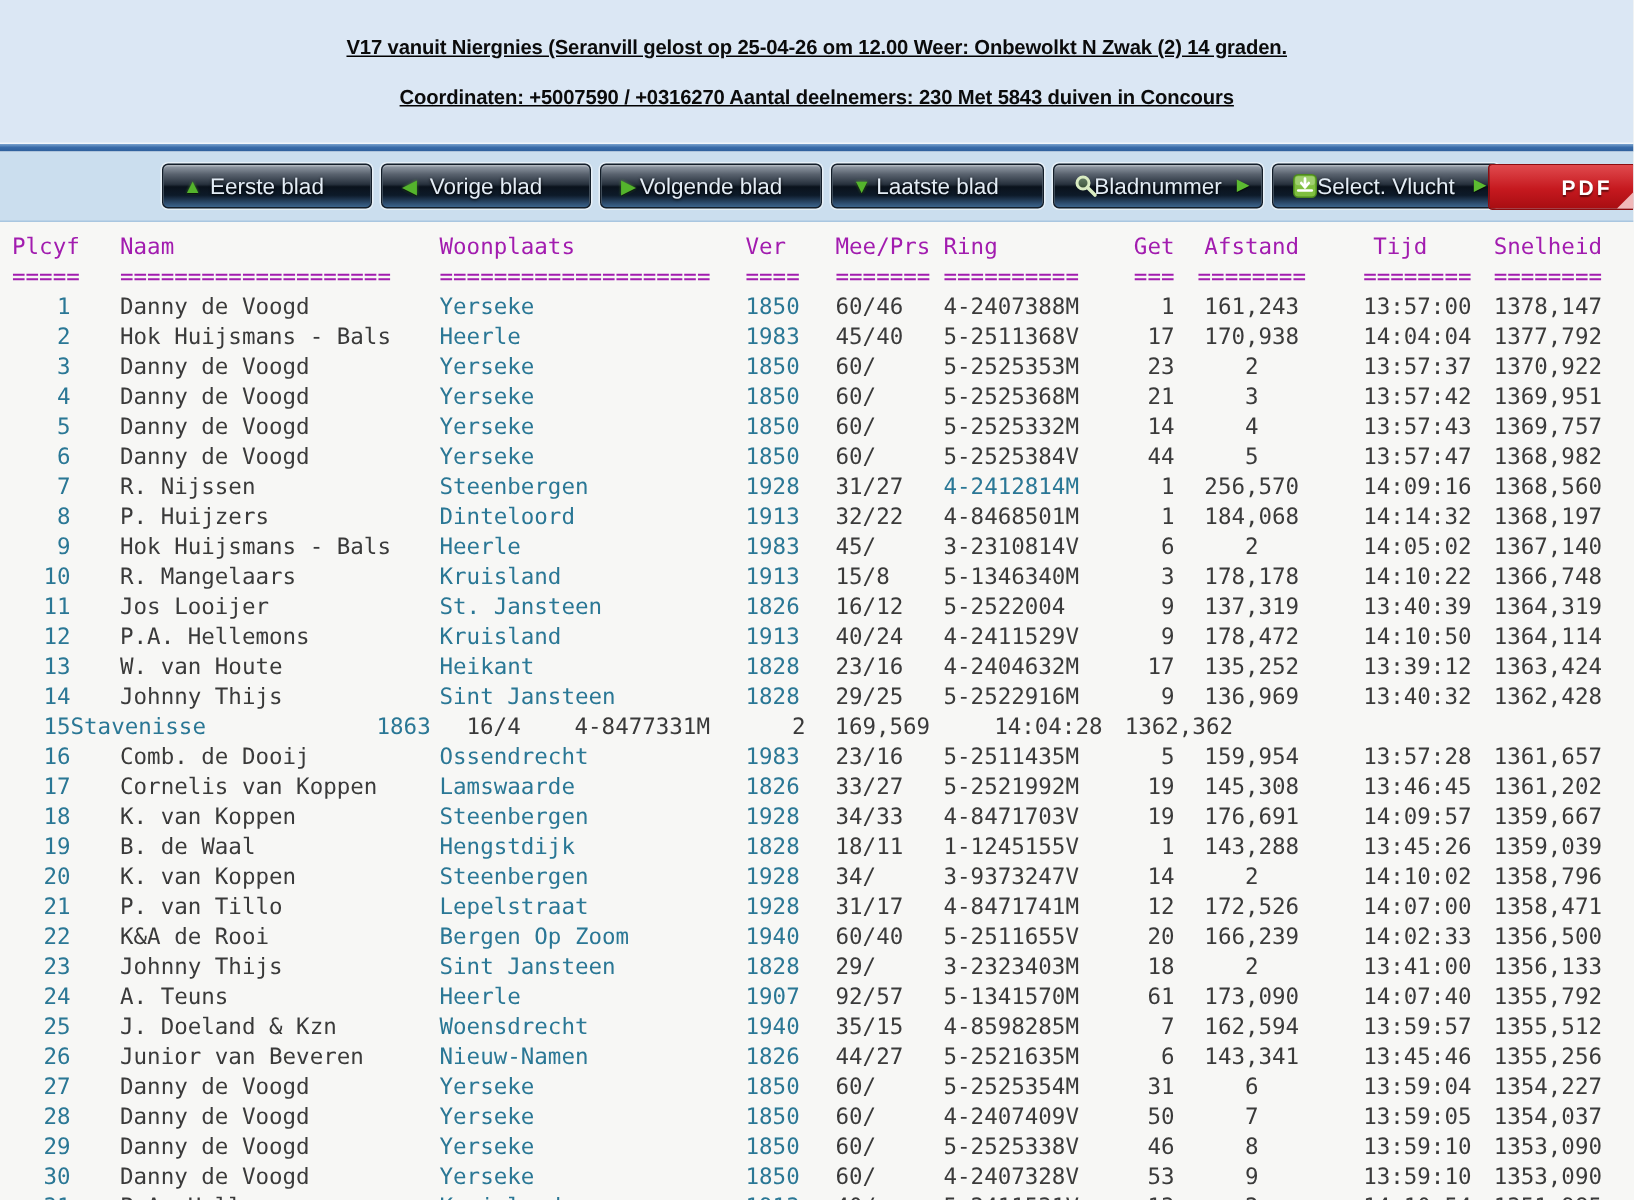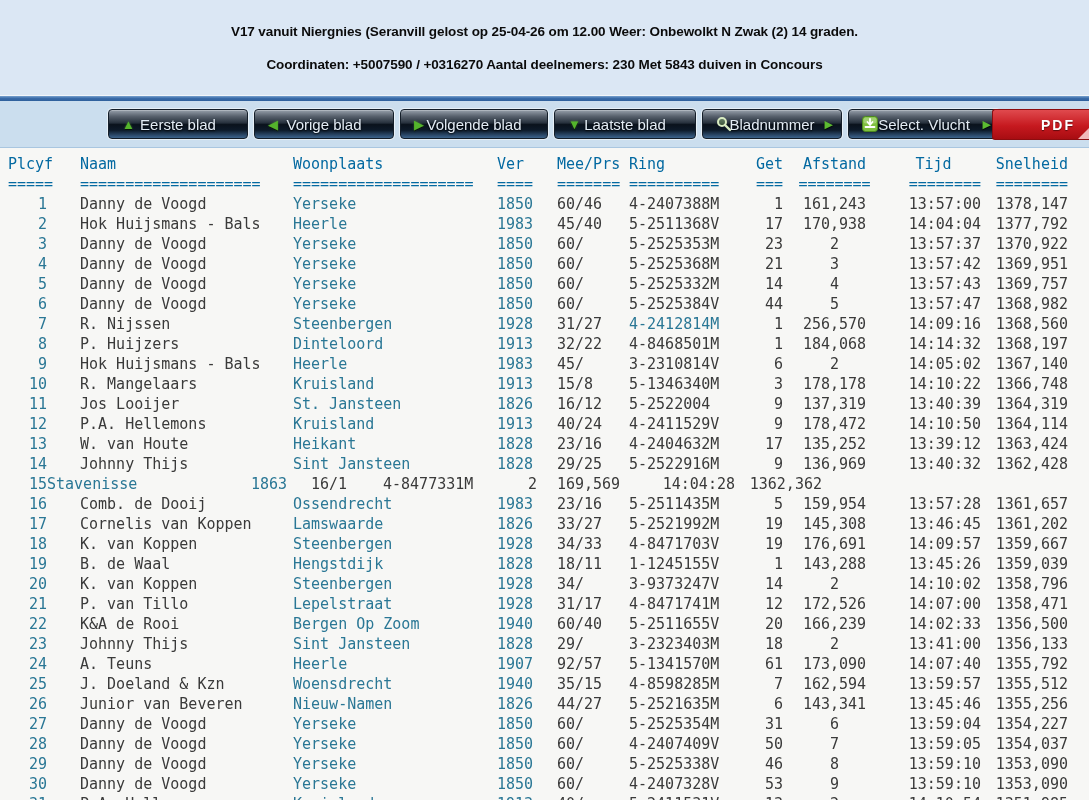--- a/index.html
+++ b/index.html
@@ -3,21 +3,21 @@
 <meta charset="utf-8">
 <style>
   * { margin:0; padding:0; box-sizing:border-box; }
   html,body { width:1089px; height:800px; overflow:hidden; background:#f7f7f5; }
   body { font-family:"Liberation Sans", sans-serif; position:relative; }
 
   
   .top-header {
     width:100%; height:96px; background:#dbe7f4;
     display:flex; flex-direction:column; align-items:center; justify-content:center;
-    gap:18px; border-bottom:1px solid #f2f6fa;
+    gap:18px; border-bottom:1px solid #f2f6fa;text-decoration:underline;
   }
   .top-header .hline {
     font-size:13.5px; font-weight:bold; color:#0b0b0b; letter-spacing:-0.1px;
     text-align:center; white-space:nowrap;
   }
 
   
   .blue-rule { width:100%; height:5px; background:linear-gradient(180deg,#7aa3cf 0%,#3a6ca9 45%,#2e5f9b 100%); }
 
   
@@ -69,21 +69,21 @@
   .c1{width:47px; text-align:right;}
   .c2{width:246px; padding-left:33px;}
   .c3{width:204px;}
   .c4{width:60px;}
   .c5{width:72px;}
   .c6{width:126px;}
   .c7{width:28px; text-align:right;}
   .c8{width:103px; text-align:center;}
   .c9{width:95px; text-align:right;}
   .c10{width:87px; text-align:right;}
-  .hdr span, .und span { color:#0369a1; }
+  .hdr span, .und span { color:#a21caf; }
   .hdr .c1, .und .c1 { text-align:left; padding-left:8px; }
   .hdr .c9 { text-align:center; }
   .hdr .c8 { text-align:center; }
   .und .c8 { text-align:center; }
   .teal { color:#2a7795; }
   .dark { color:#3a3a3a; }
 </style>
 </head>
 <body>
 
@@ -345,21 +345,21 @@
         <span class="c7 dark">9</span>
         <span class="c8 dark">136,969</span>
         <span class="c9 dark">13:40:32</span>
         <span class="c10 dark">1362,428</span>
       </div>
 
       <div class="row">
         <span class="c1 teal">15</span>
         <span class="c3 teal">Stavenisse</span>
         <span class="c4 teal">1863</span>
-        <span class="c5 dark">16/1</span>
+        <span class="c5 dark">16/4</span>
         <span class="c6 dark">4-8477331M</span>
         <span class="c7 dark">2</span>
         <span class="c8 dark">169,569</span>
         <span class="c9 dark">14:04:28</span>
         <span class="c10 dark">1362,362</span>
       </div>
 
       <div class="row">
         <span class="c1 teal">16</span>
         <span class="c2 dark">Comb. de Dooij</span>

